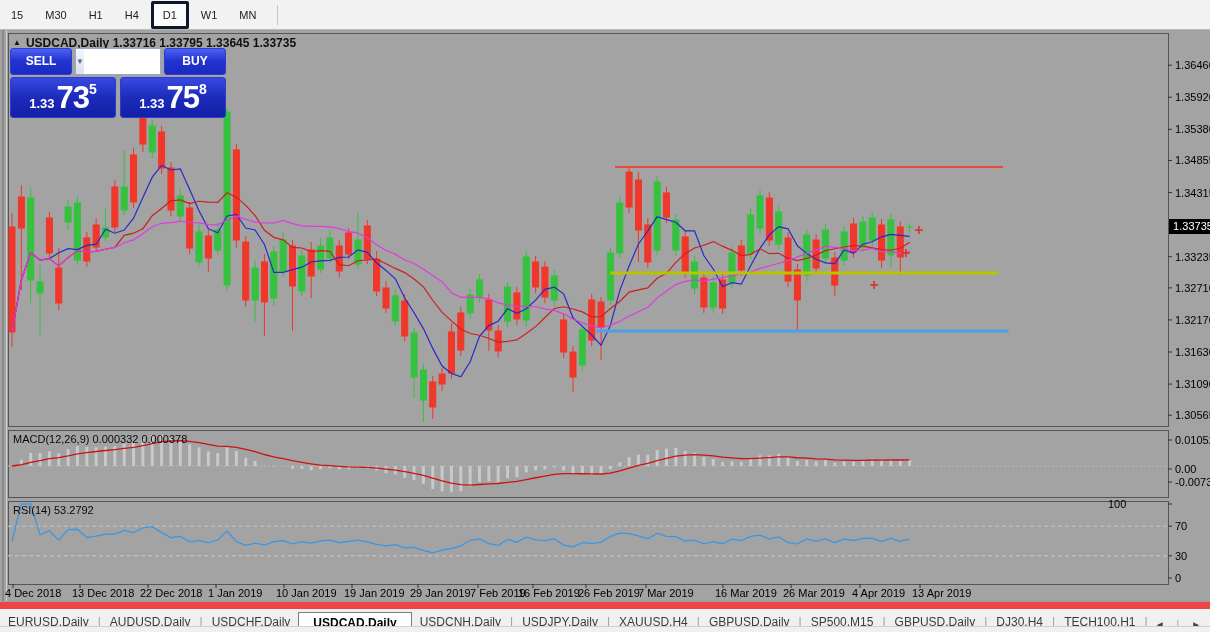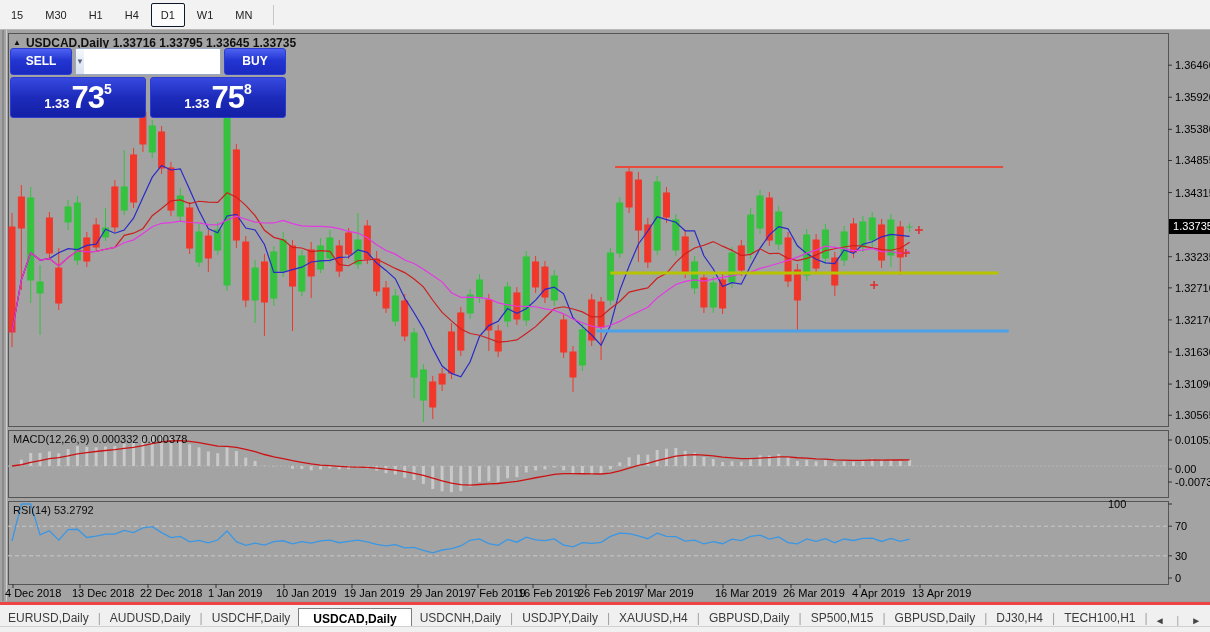--- a/index.html
+++ b/index.html
@@ -1,44 +1,44 @@
 <!DOCTYPE html>
 <html><head>
 <meta charset="utf-8">
 <style>
   html,body{margin:0;padding:0;background:#fff;font-family:"Liberation Sans",sans-serif;}
   #stage{position:relative;width:1210px;height:632px;overflow:hidden;background:#a3a3a3;-webkit-font-smoothing:antialiased;}
   
   #toolbar{position:absolute;left:0;top:0;width:1210px;height:29px;background:#f2f2f2;border-bottom:1px solid #b9b9b9;display:flex;align-items:center;}
   .tfbtn{font-size:11px;color:#222;padding:5px 9px;margin:0 1px;border:1px solid transparent;border-radius:2px;cursor:default;}
-  .tfbtn.active{background:#fbfbfb;border:1px solid #0f172a;}
+  .tfbtn.active{background:#fbfbfb;border:3px solid #0f172a;}
   .tb-sep{width:1px;height:20px;background:#c6c6c6;margin-left:10px;}
   #leftframe{position:absolute;left:2px;top:30px;width:2px;height:571px;background:#8a8a8a;}
   #leftframe2{position:absolute;left:6px;top:30px;width:1px;height:571px;background:#cfcfcf;}
   #charttitle{position:absolute;left:13px;top:36px;font-size:12px;font-weight:bold;color:#101010;letter-spacing:0;}
   #charttitle .arr{font-size:8px;vertical-align:2px;margin-right:5px;}
   svg{position:absolute;left:0;top:0;}
   .axis-label{position:absolute;font-size:11px;color:#000;white-space:nowrap;}
   .date-label{position:absolute;top:587px;font-size:11px;color:#000;white-space:nowrap;}
   #curtag{position:absolute;left:1169px;width:48px;height:15px;background:#000;color:#fff;font-size:11px;line-height:15px;text-align:center;}
   .pane-label{position:absolute;font-size:11px;color:#0a0a0a;}
   
-  #panel{position:absolute;left:10px;top:48px;width:276px;}
+  #panel{position:absolute;left:10px;top:48px;width:216px;}
   #row1{display:flex;height:27px;}
   .bigbtn{width:60px;background:linear-gradient(#4d62f2,#2335d2 45%,#1a2ac0);border:1px solid #2c3bd0;border-radius:3px;color:#fff;font-size:12px;font-weight:bold;text-align:center;line-height:25px;}
   #spinner{flex:1;display:flex;margin:0 3px;border:1px solid #98a8c8;background:#fff;border-radius:2px;overflow:hidden;}
   .spinbtn{width:21px;background:linear-gradient(#f4f7fc,#d9e1f0);color:#5a6880;font-size:8px;text-align:center;line-height:25px;border:0;padding:0;}
   #volume{flex:1;border:0;outline:0;text-align:right;font-size:14px;font-family:"Liberation Sans",sans-serif;padding:0 6px 0 0;color:#111;}
   #row2{display:flex;margin-top:2px;gap:4px;}
   .pricebox{flex:1;height:39px;background:linear-gradient(#3749e0,#1c2bba 50%,#131fa6);border:1px solid #2c3bd0;border-radius:3px;color:#fff;display:flex;justify-content:center;}
   .pb-main{font-size:13px;font-weight:bold;align-self:flex-end;margin:8px 2px 6px 0;}
   .pb-big{font-size:31px;font-weight:bold;line-height:39px;letter-spacing:-1px;}
   .pb-sup{font-size:14px;font-weight:bold;margin-top:3px;}
   
-  #tabbar{position:absolute;left:0;top:602px;width:1210px;height:24px;background:#f0f0f0;border-top:3px solid #ef4444;display:flex;align-items:flex-end;font-size:12px;color:#3c3c3c;}
+  #tabbar{position:absolute;left:0;top:602px;width:1210px;height:24px;background:#f0f0f0;border-top:7px solid #ef4444;display:flex;align-items:flex-end;font-size:12px;color:#3c3c3c;}
   .tab{padding:4px 8px;white-space:nowrap;}
   .tab.active{background:#fff;border:1px solid #7d7d7d;border-bottom:1px solid #fff;font-weight:bold;color:#000;padding:3px 14px;margin-bottom:-1px;}
   .tab-sep{color:#a0a0a0;padding:4px 1px;}
   #tabscroll{margin-left:auto;display:flex;align-items:center;padding-right:8px;color:#444;font-size:10px;}
   #tabscroll span{padding:3px 6px;}
   #bottomstrip{position:absolute;left:0;top:626px;width:1210px;height:6px;background:#f0f0f0;border-top:1px solid #d0d0d0;}
 </style>
 </head>
 <body>
 

